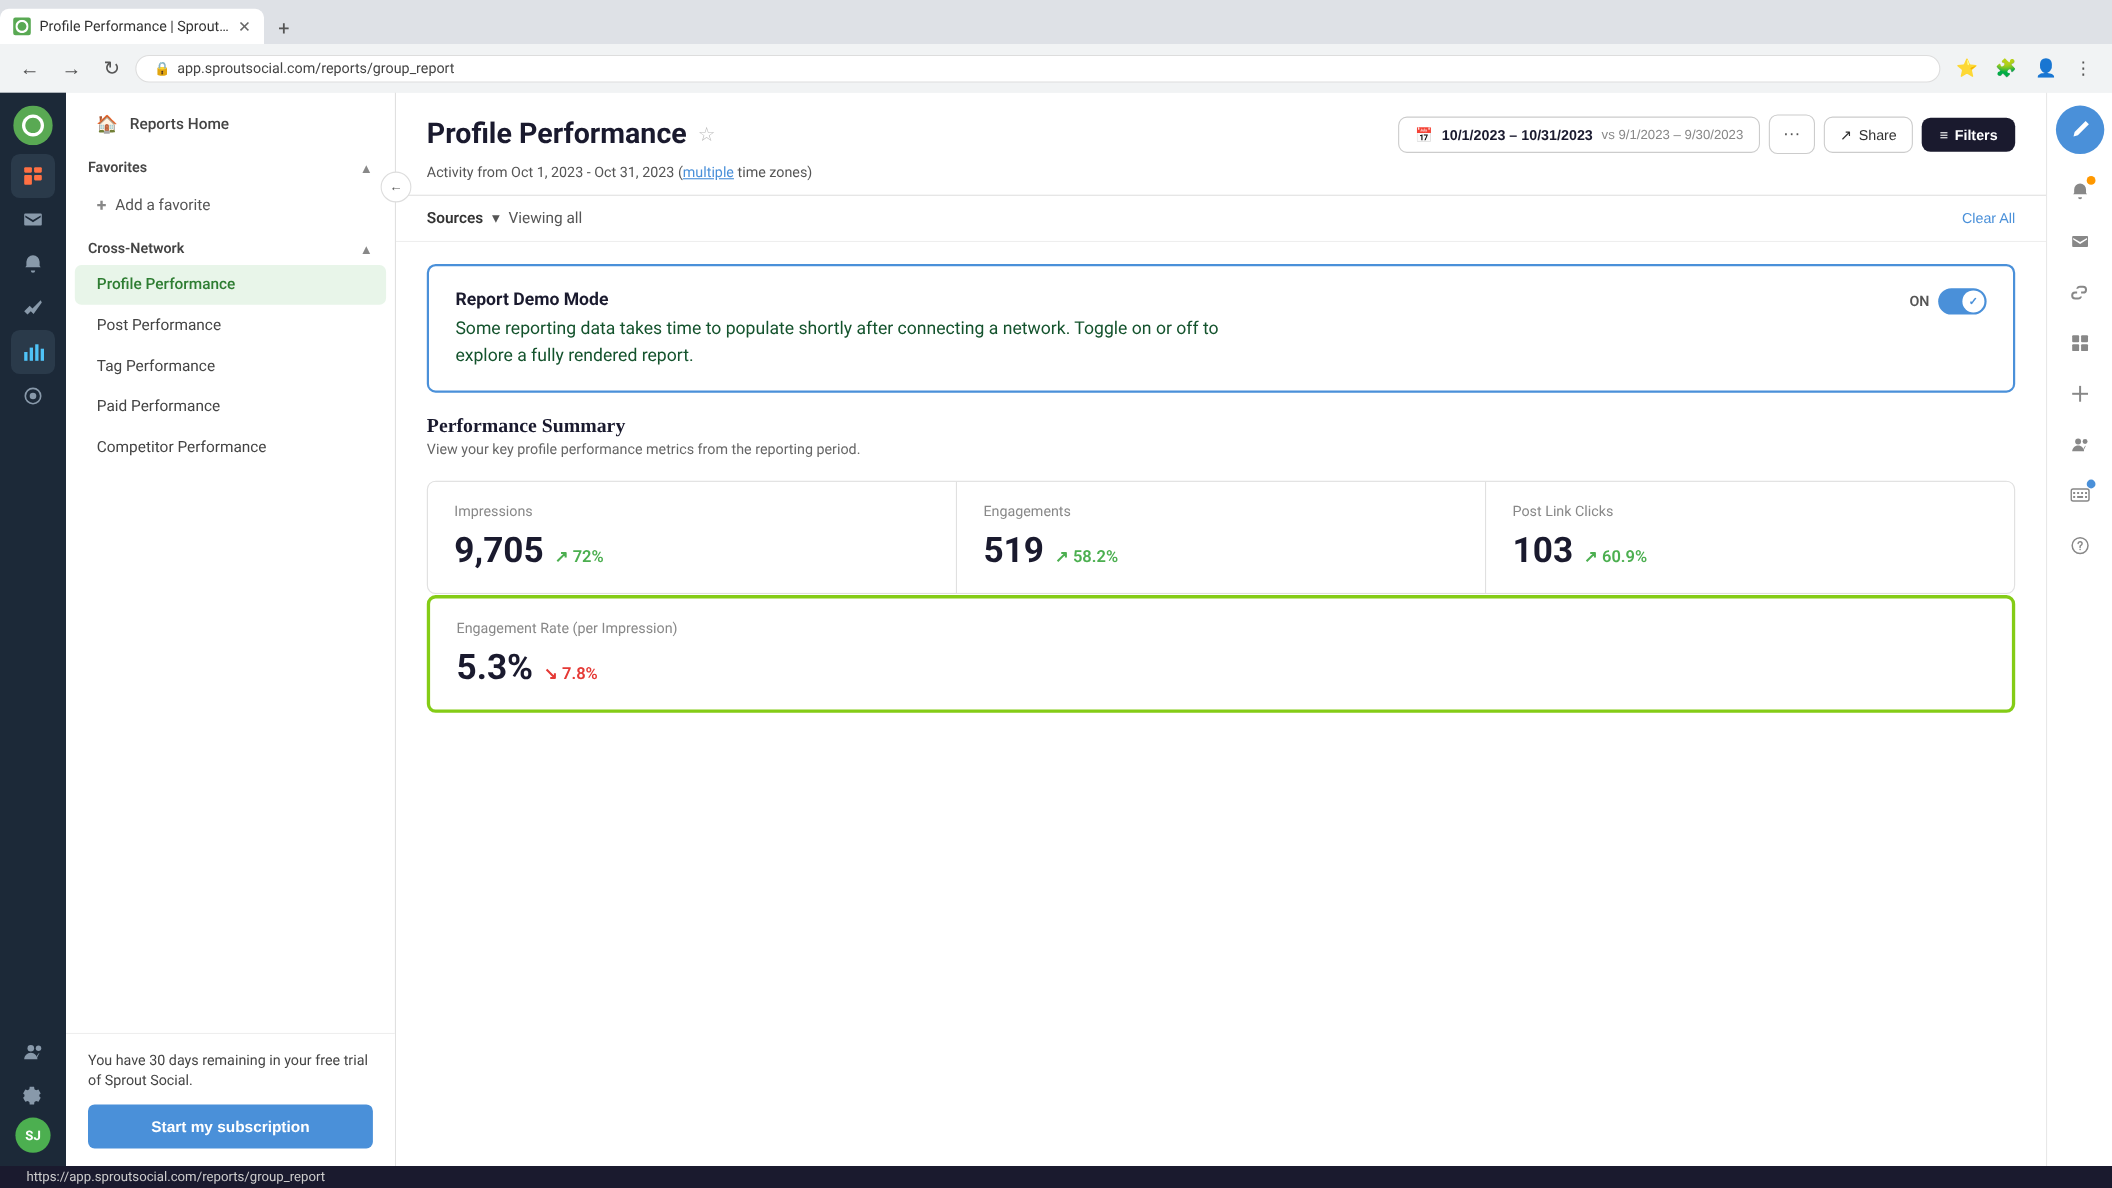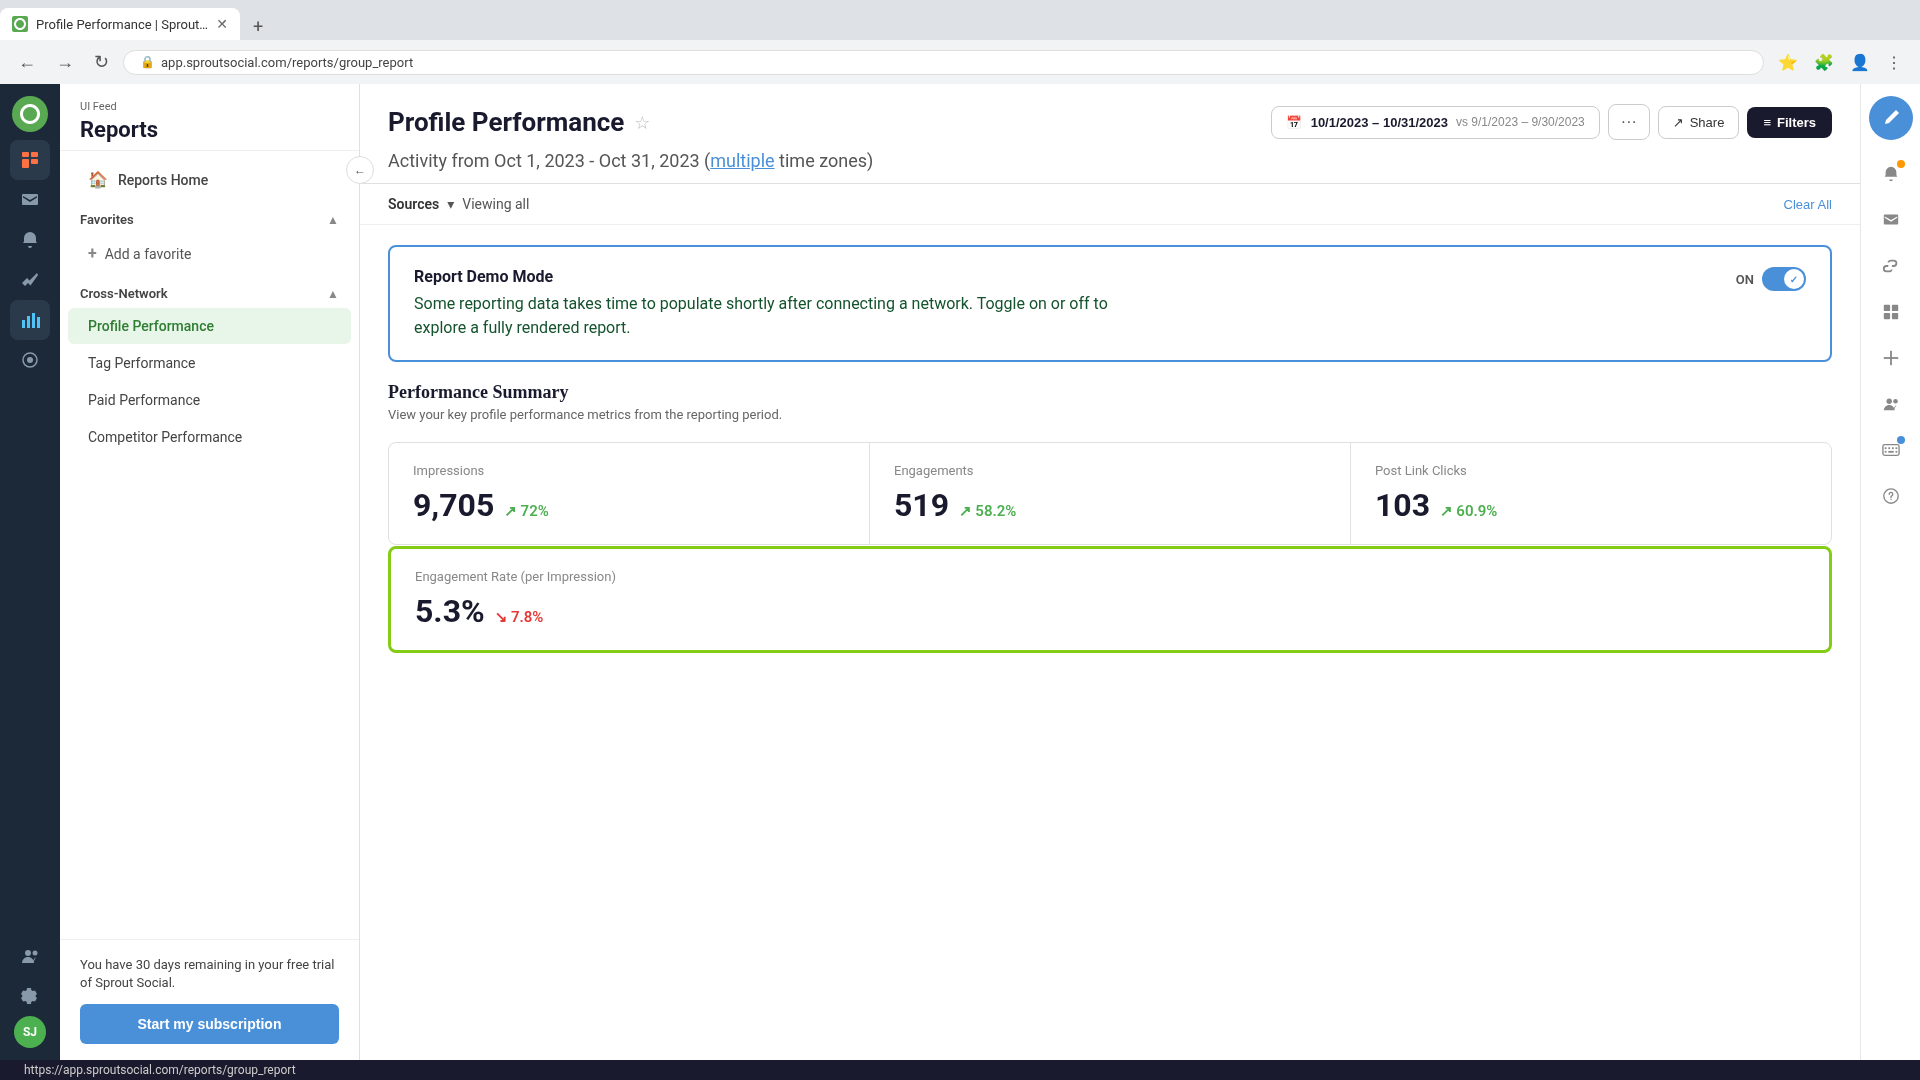--- a/index.html
+++ b/index.html
@@ -65,21 +65,21 @@
     .page-title { font-size: 26px; font-weight: 700; color: #1a1a2e; }
     .star-icon { color: #bbb; cursor: pointer; font-size: 18px; }
     .header-controls { display: flex; align-items: center; gap: 8px; }
     .date-range-btn { display: flex; align-items: center; gap: 8px; border: 1.5px solid #ccc; border-radius: 8px; padding: 8px 14px; background: #fff; cursor: pointer; font-size: 13px; color: #333; }
     .date-range-main { font-weight: 600; color: #1a1a2e; }
     .date-range-vs { color: #888; font-size: 12px; }
     .more-btn { border: 1.5px solid #ccc; border-radius: 8px; padding: 8px 12px; background: #fff; cursor: pointer; font-size: 16px; color: #555; }
     .share-btn { display: flex; align-items: center; gap: 6px; border: 1.5px solid #ccc; border-radius: 8px; padding: 8px 14px; background: #fff; cursor: pointer; font-size: 13px; color: #333; font-weight: 500; }
     .filters-btn { display: flex; align-items: center; gap: 6px; background: #1a1a2e; color: #fff; border: none; border-radius: 8px; padding: 8px 16px; cursor: pointer; font-size: 13px; font-weight: 600; }
 
-    .activity-text { font-size: 18px; color: #555; padding: 4px 0 12px; }
+    .activity-text { font-size: 13px; color: #555; padding: 4px 0 12px; }
     .activity-link { color: #4a90d9; text-decoration: underline; cursor: pointer; }
 
     .sources-bar { display: flex; align-items: center; justify-content: space-between; padding: 12px 28px; border-bottom: 1px solid #eee; flex-shrink: 0; }
     .sources-left { display: flex; align-items: center; gap: 8px; }
     .sources-label { font-size: 14px; font-weight: 600; color: #333; }
     .sources-value { font-size: 14px; color: #555; }
     .sources-chevron { color: #555; font-size: 14px; }
     .clear-all-btn { color: #4a90d9; font-size: 13px; cursor: pointer; background: none; border: none; }
 
     .main-body { flex: 1; overflow-y: auto; padding: 0 28px 28px; }
@@ -221,24 +221,20 @@
     </div>
     <div class="rail-item" title="Settings">
       <svg width="20" height="20" viewBox="0 0 20 20" fill="currentColor">
           <path d="M10 6a4 4 0 100 8 4 4 0 000-8zm-7.7 4.7L1 12l2 3.5 2.2-.6c.5.4 1 .7 1.5.9L7 18h4l.3-2.2c.6-.2 1.1-.5 1.5-.9l2.2.6L17 12l-1.3-1.3c.1-.5.1-1 0-1.4L17 8 15 4.5 12.8 5.1c-.5-.4-1-.7-1.5-.9L11 2H7l-.3 2.2c-.6.2-1.1.5-1.5.9L3 4.5 1 8l1.3 1.3c-.1.4-.1.9 0 1.4z"></path>
         </svg>
     </div>
     <div class="rail-avatar">SJ</div>
   </div>
 
   <div class="sidebar">
-    <div class="sidebar-header">
-      <div class="sidebar-breadcrumb">UI Feed</div>
-      <div class="sidebar-title">Reports</div>
-    </div>
     <div class="sidebar-nav">
       <div class="sidebar-reports-home">
         <span style="margin-right:10px; font-size:16px;">🏠</span>
         <span>Reports Home</span>
       </div>
 
       <div class="sidebar-section-header">
         <span class="sidebar-section-label">Favorites</span>
         <span class="sidebar-section-arrow">▲</span>
       </div>
@@ -247,20 +243,23 @@
         <span>Add a favorite</span>
       </div>
 
       <div class="sidebar-section-header">
         <span class="sidebar-section-label">Cross-Network</span>
         <span class="sidebar-section-arrow">▲</span>
       </div>
 
       <div class="sidebar-nav-item active">
         <span>Profile Performance</span>
+      </div>
+      <div class="sidebar-nav-item">
+        <span>Post Performance</span>
       </div>
       <div class="sidebar-nav-item">
         <span>Tag Performance</span>
       </div>
       <div class="sidebar-nav-item">
         <span>Paid Performance</span>
       </div>
       <div class="sidebar-nav-item">
         <span>Competitor Performance</span>
       </div>

